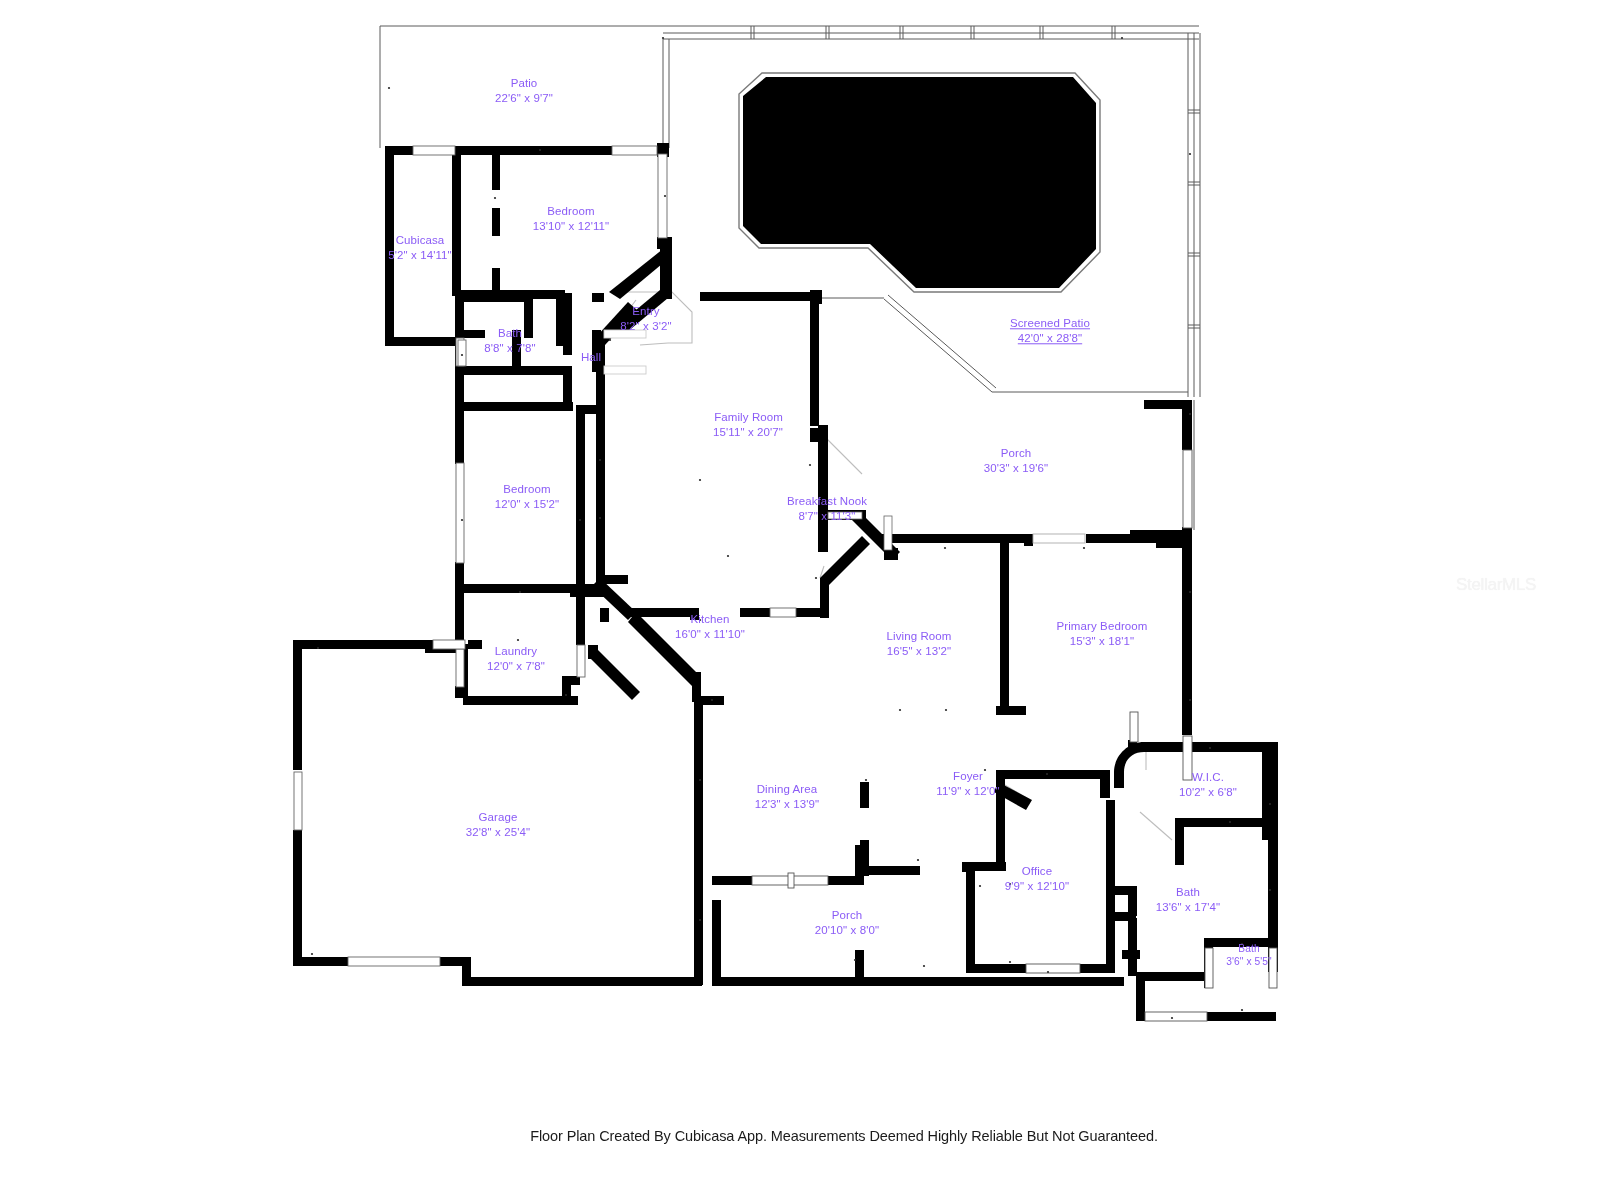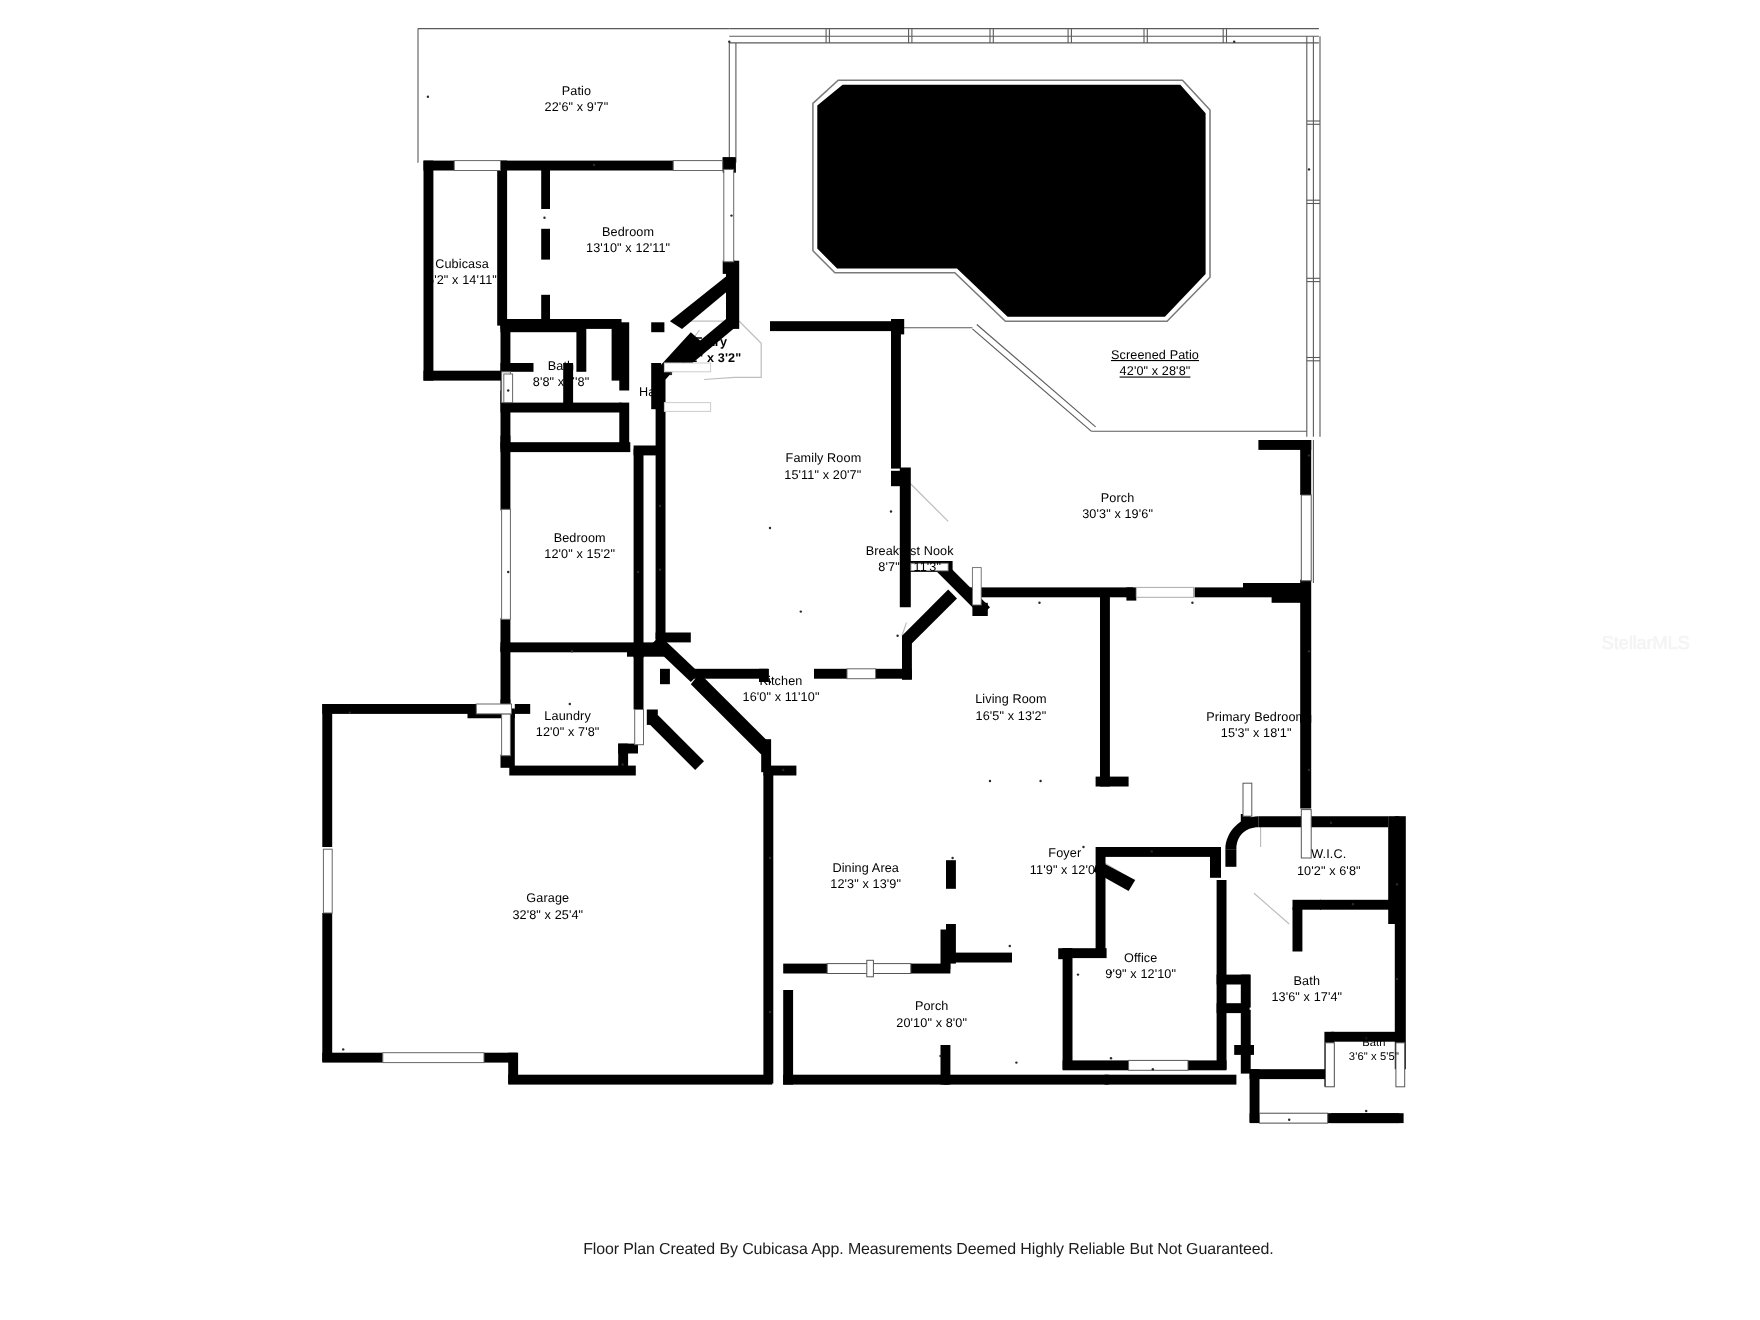--- a/index.html
+++ b/index.html
@@ -24,21 +24,21 @@
     left: 0;
     top: 0;
     width: 1600px;
     height: 1200px;
     display: block;
   }
   .room-label {
     position: absolute;
     transform: translate(-50%, -50%);
     text-align: center;
-    color: #000000;
+    color: #8b5cf6;
     line-height: 1.28;
     white-space: nowrap;
     pointer-events: none;
   }
   .room-label .rl-name {
     display: block;
     font-size: 11.5px;
     letter-spacing: 0.1px;
   }
   .room-label .rl-dims {
@@ -431,21 +431,21 @@
         <span class="rl-name">Bedroom</span>
         <span class="rl-dims">13'10" x 12'11"</span>
       </div>
       <div class="room-label" style="left: 510px; top: 341px;">
         <span class="rl-name">Bath</span>
         <span class="rl-dims">8'8" x 7'8"</span>
       </div>
       <div class="room-label" style="left: 591px; top: 357px;">
         <span class="rl-name">Hall</span>
       </div>
-      <div class="room-label" style="left: 646px; top: 319px; font-weight: bold;">
+      <div class="room-label" style="left: 646px; top: 319px;">
         <span class="rl-name">Entry</span>
         <span class="rl-dims">8'2" x 3'2"</span>
       </div>
       <div class="room-label" style="left: 1050px; top: 331px; text-decoration: underline;">
         <span class="rl-name">Screened Patio</span>
         <span class="rl-dims">42'0" x 28'8"</span>
       </div>
       <div class="room-label" style="left: 748px; top: 425px; text-align: right;">
         <span class="rl-name">Family Room</span>
         <span class="rl-dims">15'11" x 20'7"</span>
@@ -467,21 +467,21 @@
         <span class="rl-dims">12'0" x 7'8"</span>
       </div>
       <div class="room-label" style="left: 710px; top: 627px;">
         <span class="rl-name">Kitchen</span>
         <span class="rl-dims">16'0" x 11'10"</span>
       </div>
       <div class="room-label" style="left: 919px; top: 644px;">
         <span class="rl-name">Living Room</span>
         <span class="rl-dims">16'5" x 13'2"</span>
       </div>
-      <div class="room-label" style="left: 1102px; top: 660px; margin-left: 40px;">
+      <div class="room-label" style="left: 1102px; top: 634px;">
         <span class="rl-name">Primary Bedroom</span>
         <span class="rl-dims">15'3" x 18'1"</span>
       </div>
       <div class="room-label" style="left: 968px; top: 784px;">
         <span class="rl-name">Foyer</span>
         <span class="rl-dims">11'9" x 12'0"</span>
       </div>
       <div class="room-label" style="left: 1208px; top: 785px;">
         <span class="rl-name">W.I.C.</span>
         <span class="rl-dims">10'2" x 6'8"</span>

